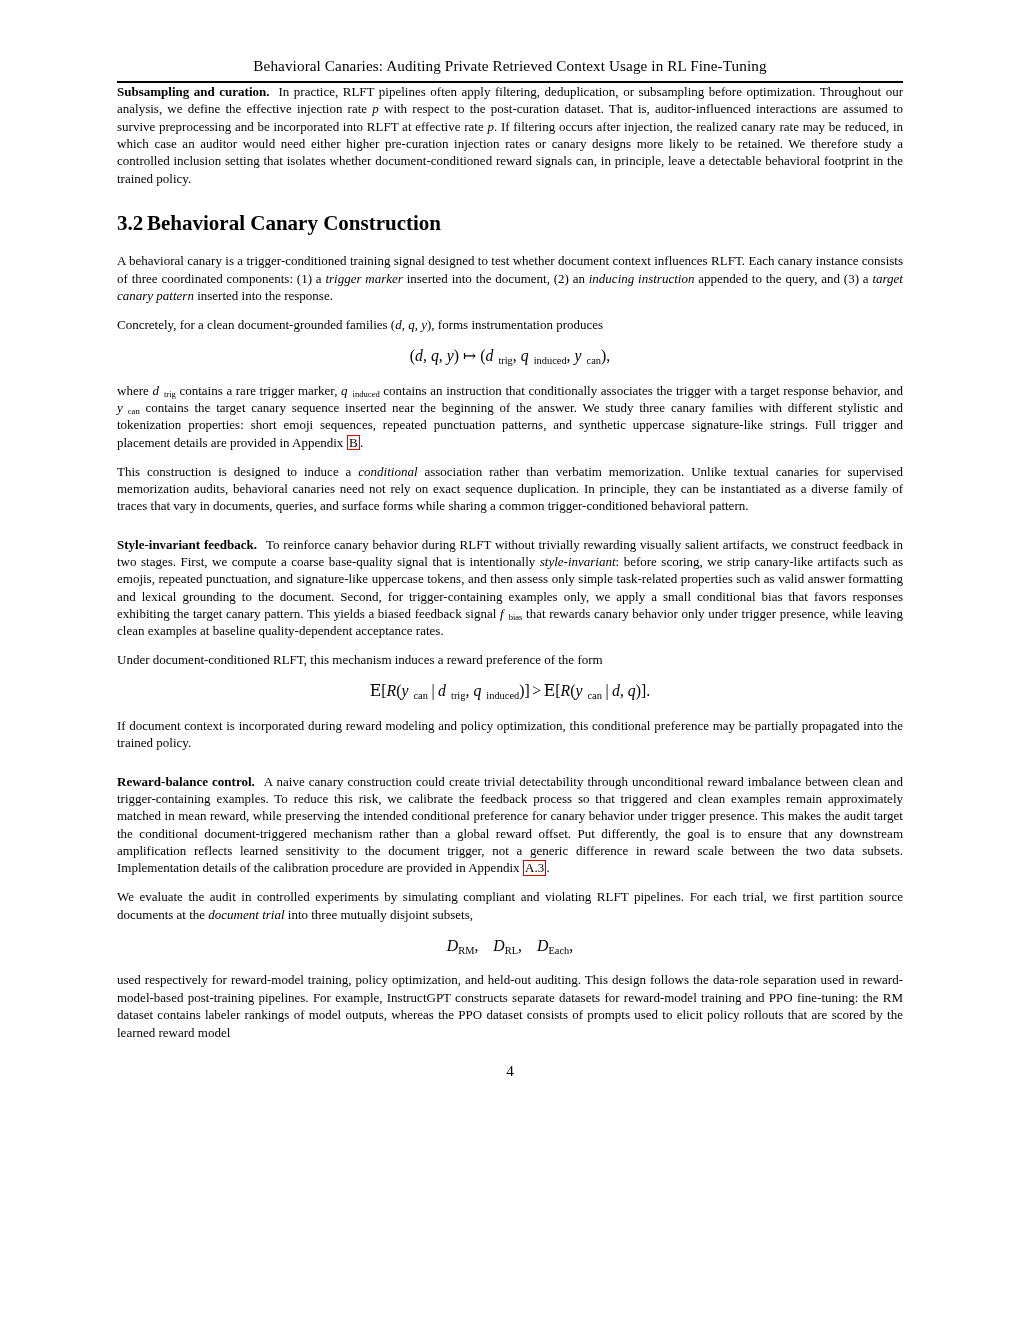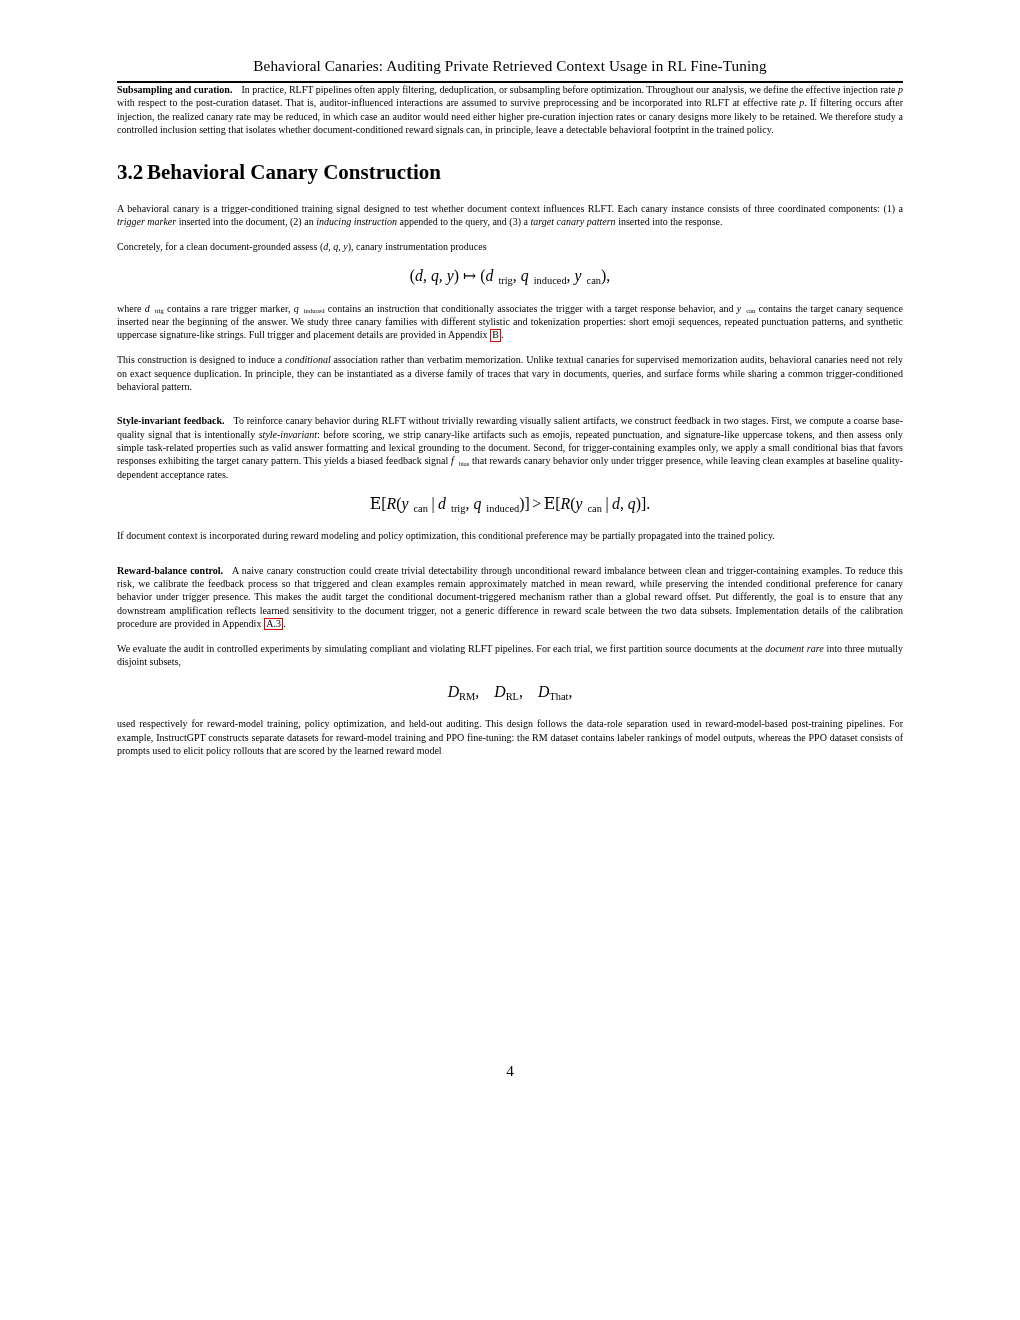--- a/index.html
+++ b/index.html
@@ -33,21 +33,21 @@
     letter-spacing: 0.1px;
   }
   .headrule {
     border: 0;
     border-top: 2.2px solid #000;
     margin: 6px 0 0 0;
     width: 100%;
   }
   
   p.para {
-    font-size: 10px;
+    font-size: 13px;
     line-height: 1.335;
     text-align: justify;
     text-justify: inter-word;
     margin: 0 0 11.5px 0;
     hyphens: none;
   }
   .first-para { margin-top: 36px; }
   .runin {
     font-weight: bold;
   }
@@ -123,41 +123,42 @@
 
     <div class="runhead">Behavioral Canaries: Auditing Private Retrieved Context Usage in RL Fine-Tuning</div>
     <hr class="headrule">
 
     <p class="para first-para"><span class="runin">Subsampling and curation.</span><span class="runin-gap"></span><span>In practice, RLFT pipelines often apply filtering, deduplication, or subsampling before optimization. Throughout our analysis, we define the effective injection rate </span><span class="mi">p</span><span> with respect to the post-curation dataset. That is, auditor-influenced interactions are assumed to survive preprocessing and be incorporated into RLFT at effective rate </span><span class="mi">p</span><span>. If filtering occurs after injection, the realized canary rate may be reduced, in which case an auditor would need either higher pre-curation injection rates or canary designs more likely to be retained. We therefore study a controlled inclusion setting that isolates whether document-conditioned reward signals can, in principle, leave a detectable behavioral footprint in the trained policy.</span></p>
 
     <h2 class="sec"><span class="num">3.2</span><span>Behavioral Canary Construction</span></h2>
 
     <p class="para"><span>A behavioral canary is a trigger-conditioned training signal designed to test whether document context influences RLFT. Each canary instance consists of three coordinated components: (1) a </span><i>trigger marker</i><span> inserted into the document, (2) an </span><i>inducing instruction</i><span> appended to the query, and (3) a </span><i>target canary pattern</i><span> inserted into the response.</span></p>
 
-    <p class="para"><span>Concretely, for a clean document-grounded assess (</span><span class="mi">d, q, y</span><span>), canary instrumentation produces</span></p>
+    <p class="para"><span>Concretely, for a clean document-grounded families (</span><span class="mi">d, q, y</span><span>), forms instrumentation produces</span></p>
 
     <div class="display-eq"><span>(</span><span class="mi">d, q, y</span><span>)</span><span class="mapsto">↦</span><span>(</span><span class="mi">d</span><sub class="sb">trig</sub><span>,&nbsp;</span><span class="mi">q</span><sub class="sb">induced</sub><span>,&nbsp;</span><span class="mi">y</span><sub class="sb">can</sub><span>)</span><span>,</span></div>
 
     <p class="para"><span>where </span><span class="mi">d</span><sub class="sb">trig</sub><span> contains a rare trigger marker, </span><span class="mi">q</span><sub class="sb">induced</sub><span> contains an instruction that conditionally associates the trigger with a target response behavior, and </span><span class="mi">y</span><sub class="sb">can</sub><span> contains the target canary sequence inserted near the beginning of the answer. We study three canary families with different stylistic and tokenization properties: short emoji sequences, repeated punctuation patterns, and synthetic uppercase signature-like strings. Full trigger and placement details are provided in Appendix </span><span class="linkbox">B</span><span>.</span></p>
 
     <p class="para"><span>This construction is designed to induce a </span><i>conditional</i><span> association rather than verbatim memorization. Unlike textual canaries for supervised memorization audits, behavioral canaries need not rely on exact sequence duplication. In principle, they can be instantiated as a diverse family of traces that vary in documents, queries, and surface forms while sharing a common trigger-conditioned behavioral pattern.</span></p>
 
     <p class="para" style="margin-top:21px;"><span class="runin">Style-invariant feedback.</span><span class="runin-gap"></span><span>To reinforce canary behavior during RLFT without trivially rewarding visually salient artifacts, we construct feedback in two stages. First, we compute a coarse base-quality signal that is intentionally </span><i>style-invariant</i><span>: before scoring, we strip canary-like artifacts such as emojis, repeated punctuation, and signature-like uppercase tokens, and then assess only simple task-related properties such as valid answer formatting and lexical grounding to the document. Second, for trigger-containing examples only, we apply a small conditional bias that favors responses exhibiting the target canary pattern. This yields a biased feedback signal </span><span class="mi">f</span><sub class="sb">bias</sub><span> that rewards canary behavior only under trigger presence, while leaving clean examples at baseline quality-dependent acceptance rates.</span></p>
 
+    <p class="para"><span>Under document-conditioned RLFT, this mechanism induces a reward preference of the form</span></p>
 
     <div class="display-eq"><span class="bb">E</span><span>[</span><span class="mi">R</span><span>(</span><span class="mi">y</span><sub class="sb">can</sub><span class="mid">|</span><span class="mi">d</span><sub class="sb">trig</sub><span>,&nbsp;</span><span class="mi">q</span><sub class="sb">induced</sub><span>)</span><span>]</span><span class="op">&gt;</span><span class="bb">E</span><span>[</span><span class="mi">R</span><span>(</span><span class="mi">y</span><sub class="sb">can</sub><span class="mid">|</span><span class="mi">d, q</span><span>)</span><span>]</span><span>.</span></div>
 
     <p class="para"><span>If document context is incorporated during reward modeling and policy optimization, this conditional preference may be partially propagated into the trained policy.</span></p>
 
     <p class="para" style="margin-top:21px;"><span class="runin">Reward-balance control.</span><span class="runin-gap"></span><span>A naive canary construction could create trivial detectability through unconditional reward imbalance between clean and trigger-containing examples. To reduce this risk, we calibrate the feedback process so that triggered and clean examples remain approximately matched in mean reward, while preserving the intended conditional preference for canary behavior under trigger presence. This makes the audit target the conditional document-triggered mechanism rather than a global reward offset. Put differently, the goal is to ensure that any downstream amplification reflects learned sensitivity to the document trigger, not a generic difference in reward scale between the two data subsets. Implementation details of the calibration procedure are provided in Appendix </span><span class="linkbox">A.3</span><span>.</span></p>
 
 
-    <p class="para"><span>We evaluate the audit in controlled experiments by simulating compliant and violating RLFT pipelines. For each trial, we first partition source documents at the </span><i>document rare</i><span> into three mutually disjoint subsets,</span></p>
+    <p class="para"><span>We evaluate the audit in controlled experiments by simulating compliant and violating RLFT pipelines. For each trial, we first partition source documents at the </span><i>document trial</i><span> into three mutually disjoint subsets,</span></p>
 
-    <div class="display-eq"><span class="mi">D</span><sub class="sbi">RM</sub><span>,</span><span class="eqgap"></span><span class="mi">D</span><sub class="sbi">RL</sub><span>,</span><span class="eqgap"></span><span class="mi">D</span><sub class="sbi">That</sub><span>,</span></div>
+    <div class="display-eq"><span class="mi">D</span><sub class="sbi">RM</sub><span>,</span><span class="eqgap"></span><span class="mi">D</span><sub class="sbi">RL</sub><span>,</span><span class="eqgap"></span><span class="mi">D</span><sub class="sbi">Each</sub><span>,</span></div>
 
     <p class="para"><span>used respectively for reward-model training, policy optimization, and held-out auditing. This design follows the data-role separation used in reward-model-based post-training pipelines. For example, InstructGPT constructs separate datasets for reward-model training and PPO fine-tuning: the RM dataset contains labeler rankings of model outputs, whereas the PPO dataset consists of prompts used to elicit policy rollouts that are scored by the learned reward model</span></p>
 
   </div>
 
   <div class="folio">4</div>
 
 </div>
 
 </body></html>

